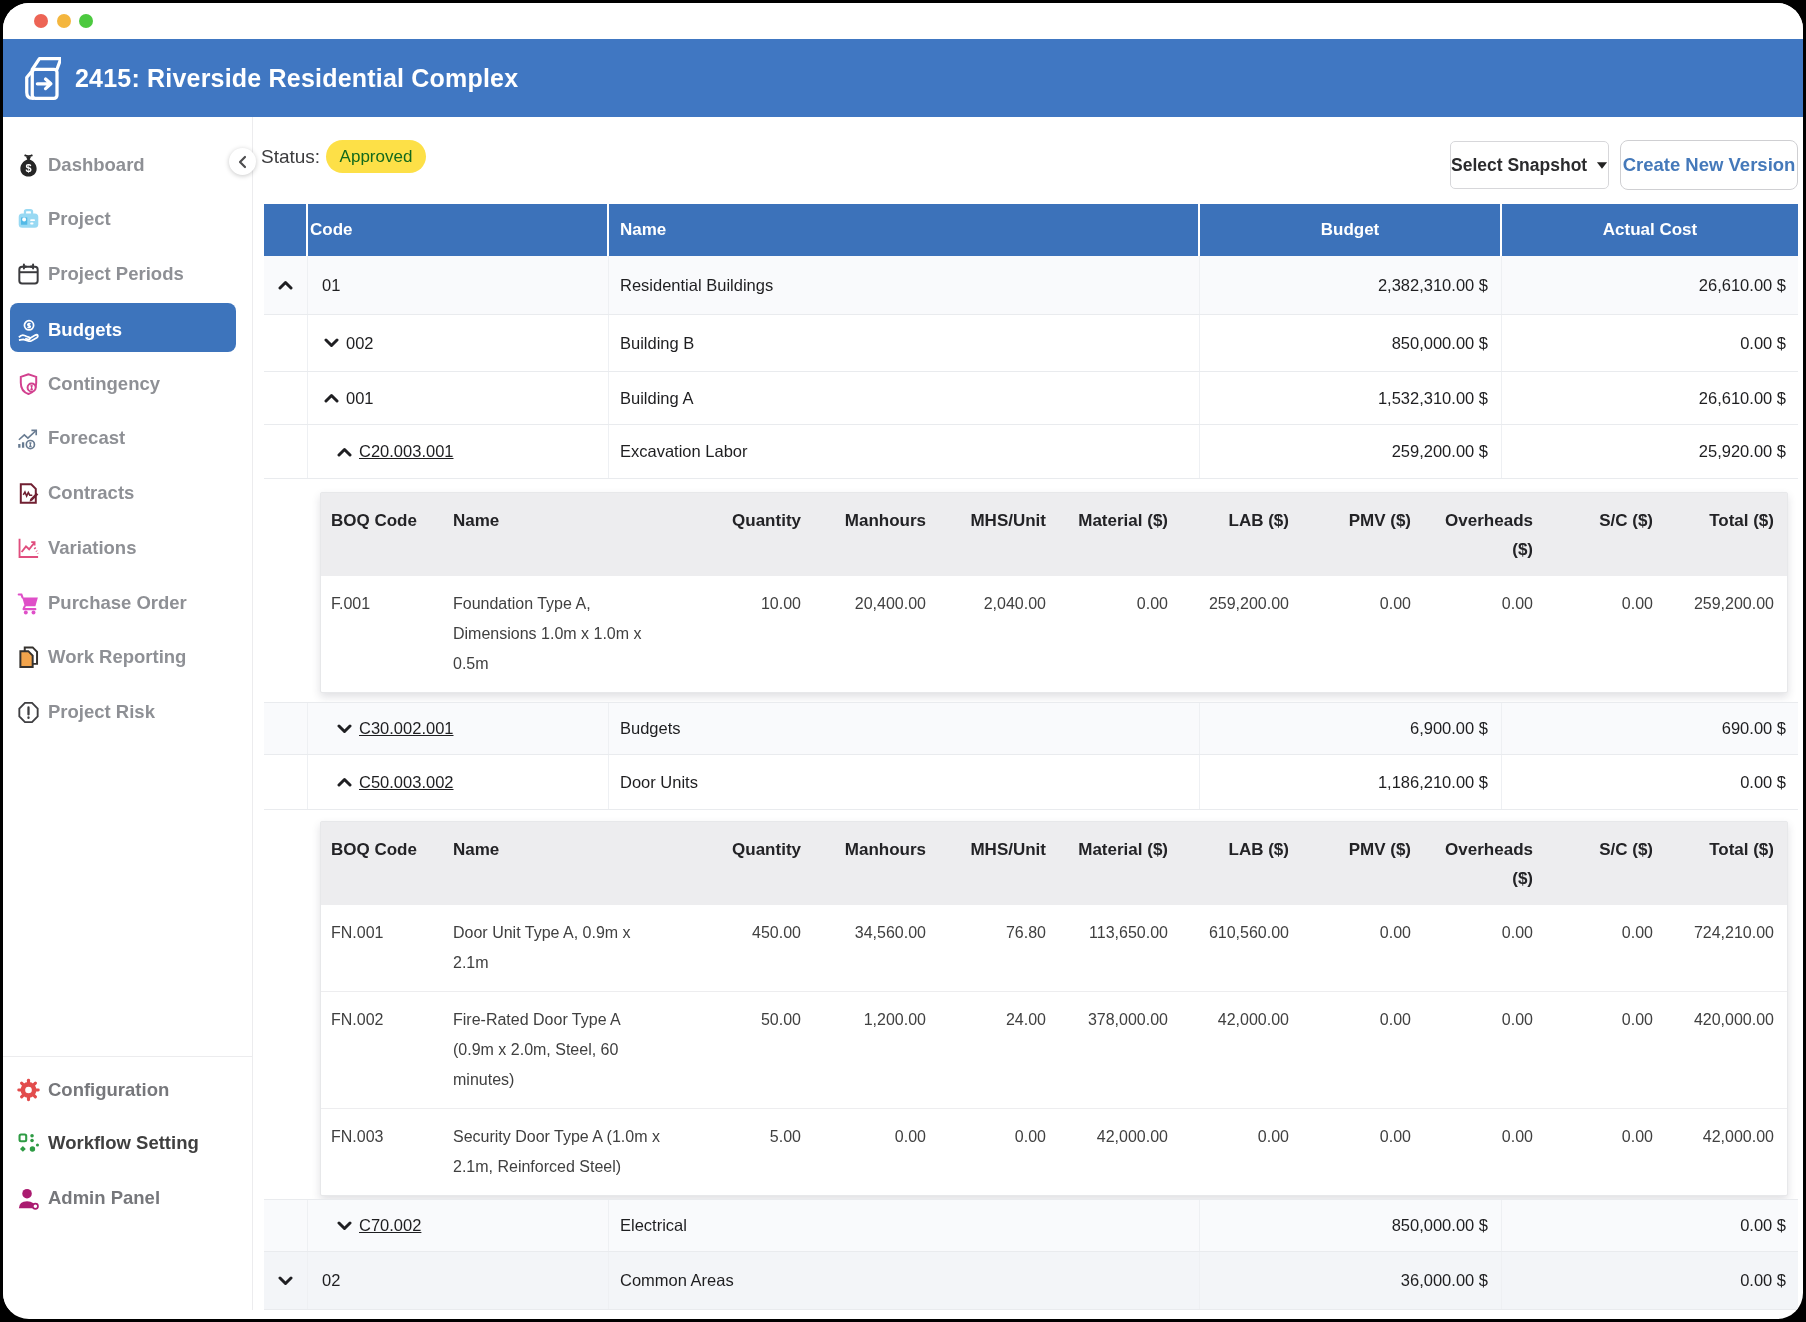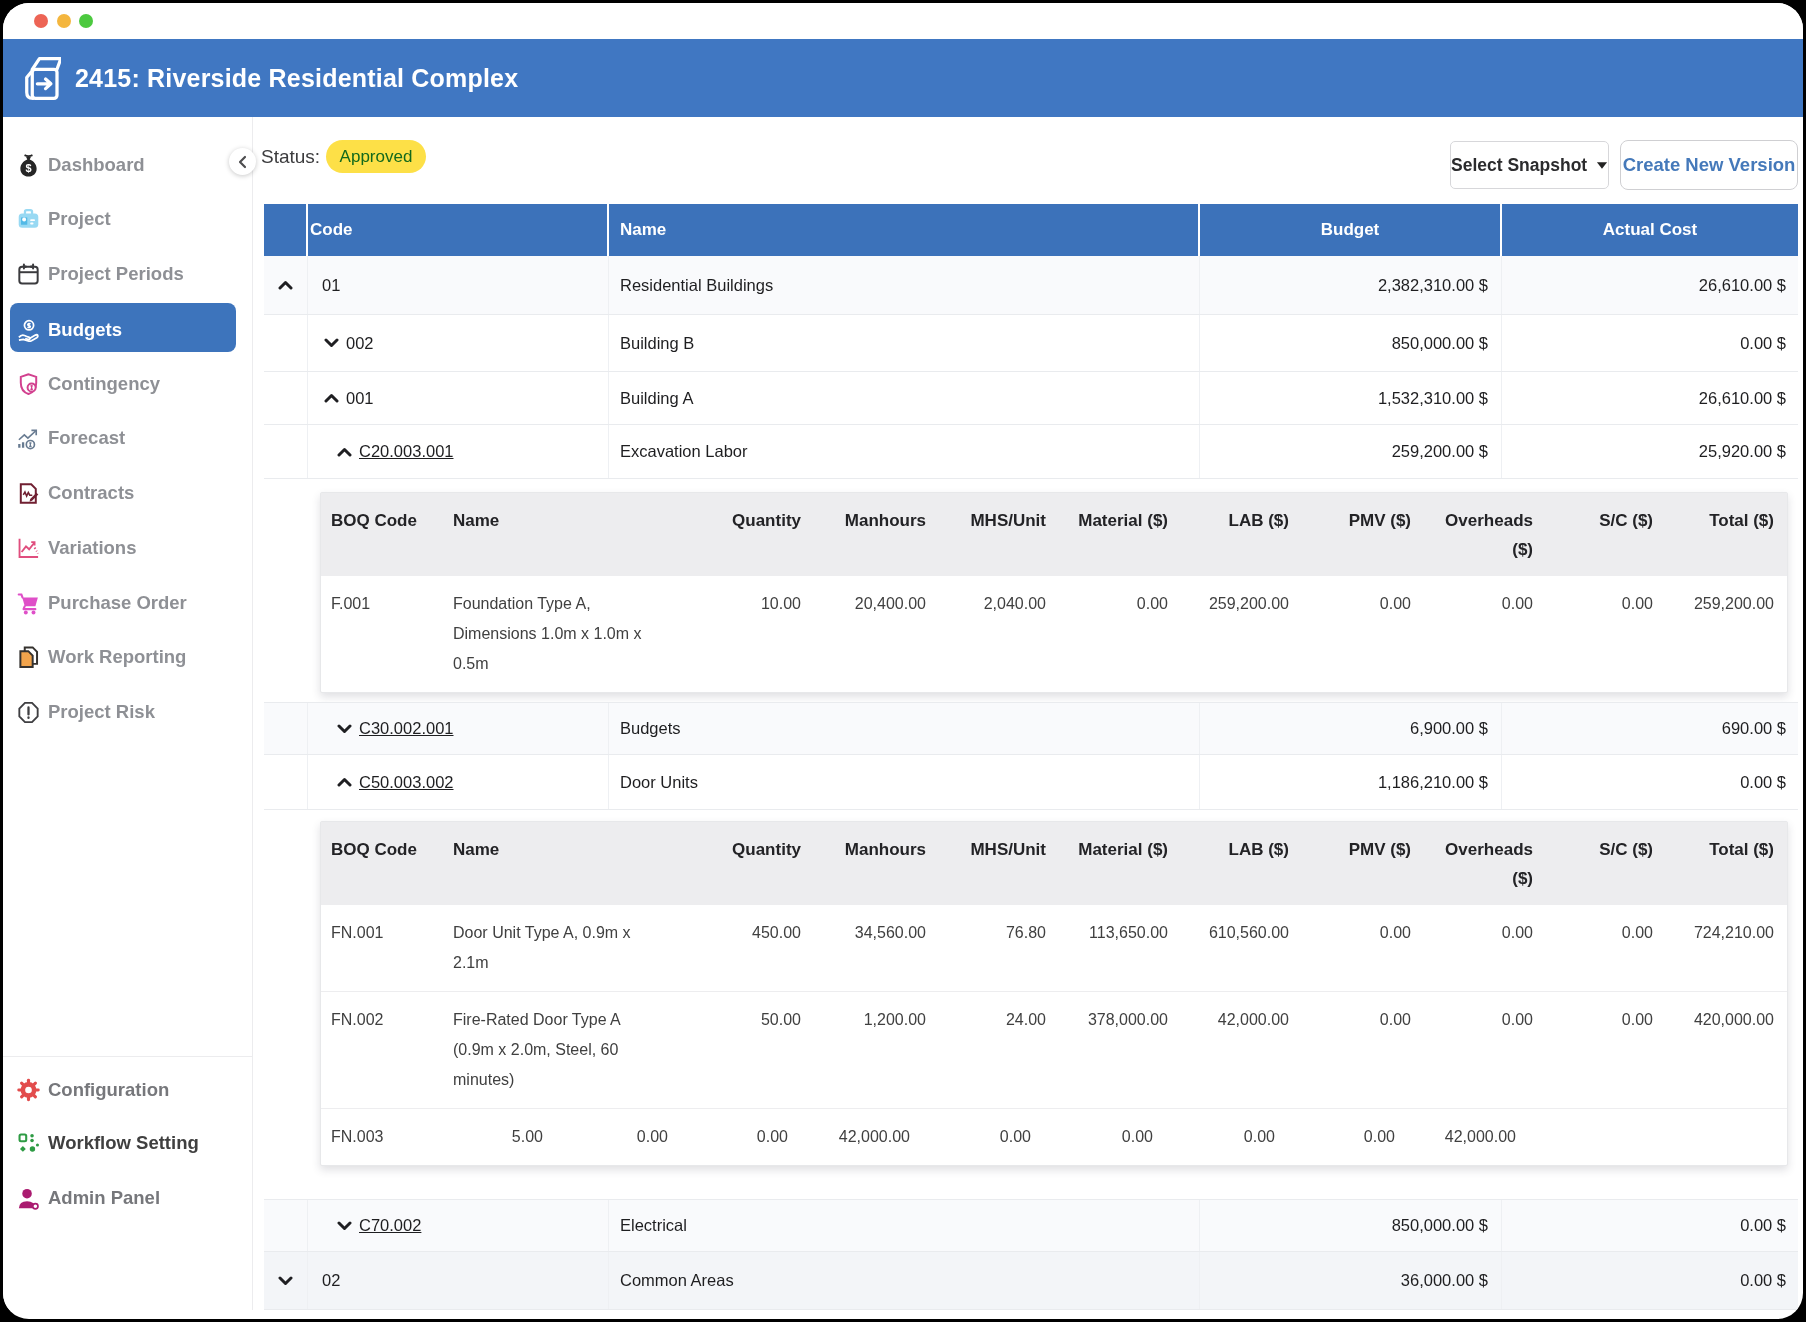--- a/index.html
+++ b/index.html
@@ -406,20 +406,21 @@
             <div class="bc bmhs">24.00</div>
             <div class="bc bmat">378,000.00</div>
             <div class="bc blab">42,000.00</div>
             <div class="bc bpmv">0.00</div>
             <div class="bc boh">0.00</div>
             <div class="bc bsc">0.00</div>
             <div class="bc btot">420,000.00</div>
           </div>
           <div class="boqrow">
             <div class="bc bcode">FN.003</div>
+            <div class="bc bname">Security Door Type A (1.0m x<br>2.1m, Reinforced Steel)</div>
             <div class="bc bq">5.00</div>
             <div class="bc bmh">0.00</div>
             <div class="bc bmhs">0.00</div>
             <div class="bc bmat">42,000.00</div>
             <div class="bc blab">0.00</div>
             <div class="bc bpmv">0.00</div>
             <div class="bc boh">0.00</div>
             <div class="bc bsc">0.00</div>
             <div class="bc btot">42,000.00</div>
           </div>

